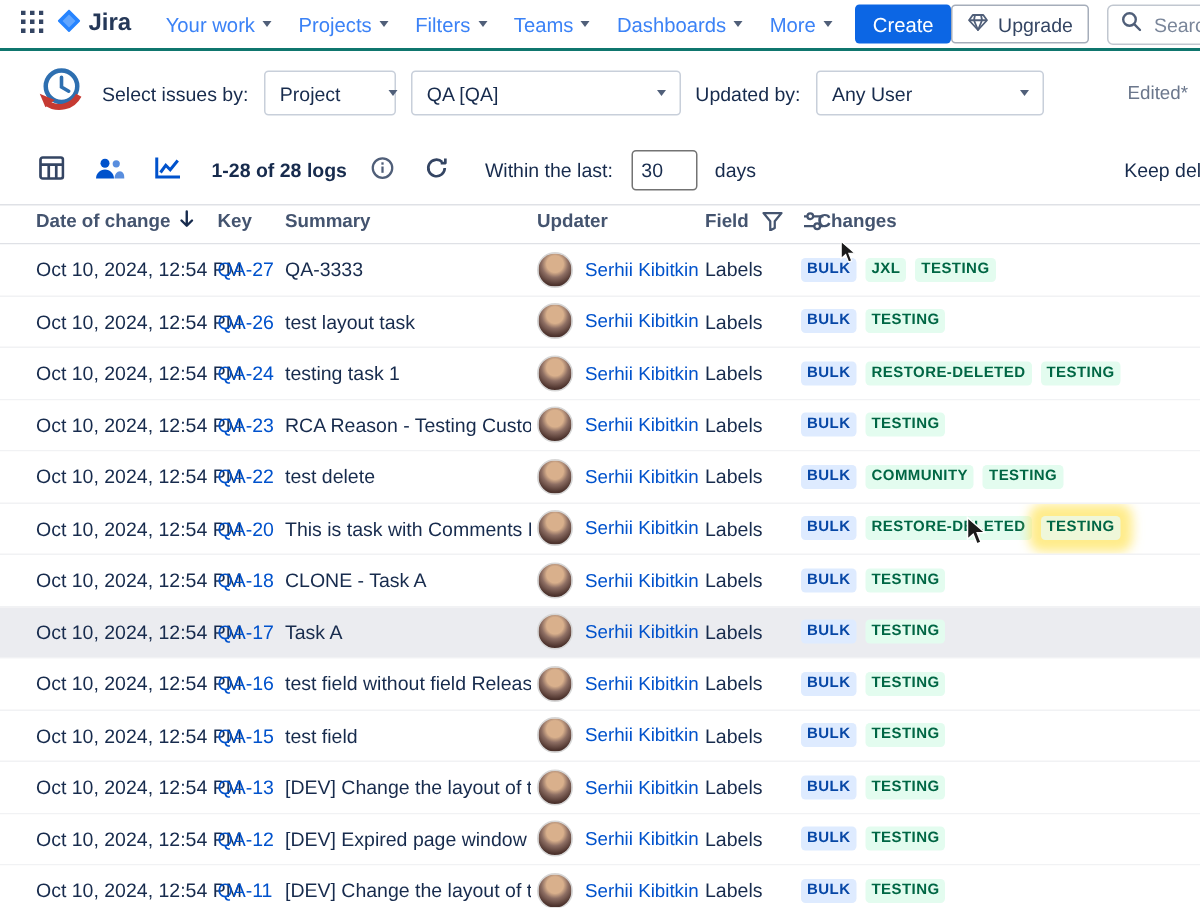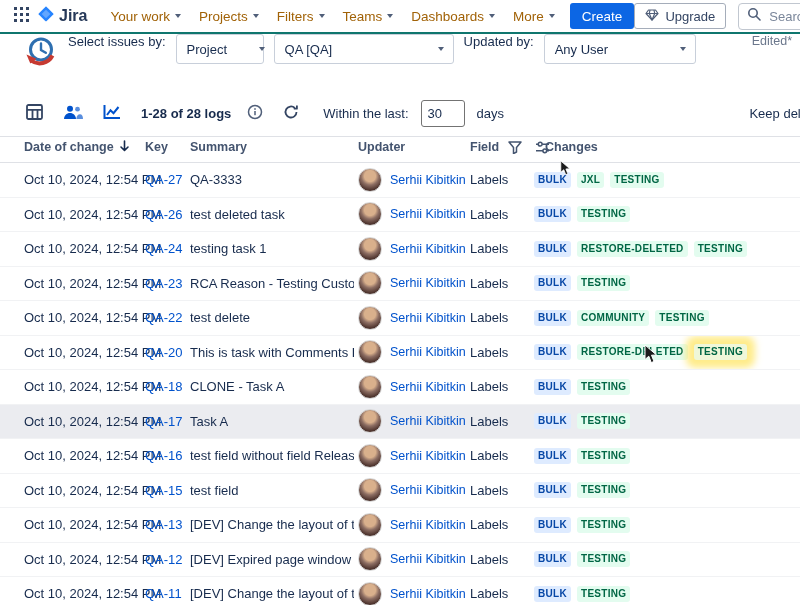--- a/index.html
+++ b/index.html
@@ -14,30 +14,30 @@
   body{
     width:800px;height:605px;overflow:hidden;position:relative;background:#fff;
     font-family:"Liberation Sans", sans-serif;color:var(--text);
   }
   
   .topbar{position:absolute;top:0;left:0;width:800px;height:34px;background:#fff;
     border-bottom:2px solid #0f766e;display:flex;align-items:center;padding-left:10px;}
   .iconbtn{display:inline-flex;align-items:center;justify-content:center;background:none;border:none;padding:4px;cursor:pointer;}
   .jira-logo{display:flex;align-items:center;gap:4px;margin-left:4px;margin-right:14px;}
   .jira-logo .word{font-size:16px;font-weight:600;color:#253858;}
-  .navitem{display:flex;align-items:center;gap:5px;padding:0 9px;height:34px;font-size:13.5px;font-weight:500;color:#a16207;cursor:pointer;white-space:nowrap;}
+  .navitem{display:flex;align-items:center;gap:5px;padding:0 9px;height:34px;font-size:13.5px;font-weight:500;color:#3b82f6;cursor:pointer;white-space:nowrap;}
   .chev{width:0;height:0;border-left:3.5px solid transparent;border-right:3.5px solid transparent;border-top:4.5px solid #505F79;}
   .create-btn{margin-left:6px;height:26px;padding:0 12px;background:var(--create-button);color:#fff;border:none;border-radius:3px;font-size:13.5px;font-weight:500;cursor:pointer;font-family:inherit;}
   .top-right{margin-left:auto;display:flex;align-items:center;gap:12px;}
   .upgrade-btn{display:flex;align-items:center;gap:6px;height:26px;padding:0 10px;border:1px solid #A5ADBA;border-radius:3px;background:#fff;color:#344563;font-size:13px;font-weight:500;cursor:pointer;font-family:inherit;}
   .searchbox{display:flex;align-items:center;gap:6px;height:27px;width:96px;border:1px solid #C1C7D0;border-radius:4px;padding:0 8px;margin-right:-6px;background:#fff;}
   .searchbox input{border:none;outline:none;width:58px;font-size:13px;font-family:inherit;color:var(--text);}
   .searchbox input::placeholder{color:#7A869A;}
   
-  .filterbar{position:absolute;top:34px;left:0;width:800px;height:56px;display:flex;align-items:flex-start;gap:10px;padding:0 6px 0 22px;background:#fff;}
+  .filterbar{position:absolute;top:34px;left:0;width:800px;height:56px;display:flex;align-items:center;gap:10px;padding:0 6px 0 22px;background:#fff;}
   .fb-label{font-size:13px;color:var(--text);white-space:nowrap;}
   .select{display:inline-flex;align-items:center;justify-content:space-between;height:30px;border:1px solid #C8CFDA;border-radius:3px;background:#fff;padding:0 9px 0 10px;font-size:13px;color:var(--text);cursor:pointer;white-space:nowrap;}
   .select .chev{margin-left:10px;}
   .sel-mode{width:88px;gap:22px;}
   .sel-project{width:180px;}
   .sel-user{width:152px;}
   .edited{margin-left:auto;font-size:12.5px;color:#6B778C;padding-right:2px;white-space:nowrap;}
   
   .toolbar{position:absolute;top:90px;left:0;width:800px;height:46px;display:flex;align-items:center;gap:12px;padding:0 0 0 22px;background:#fff;}
   .viewicons{display:flex;align-items:center;gap:12px;}
@@ -285,21 +285,21 @@
           <span class="badge badge-blue">BULK</span>
           <span class="badge badge-green">JXL</span>
           <span class="badge badge-green">TESTING</span>
         </div>
   </div>
       <div class="trow">
     <div class="cell c-date">Oct 10, 2024, 12:54 PM</div>
     <div class="cell c-key">
           <a href="#">QA-26</a>
         </div>
-    <div class="cell c-summary">test deleted task</div>
+    <div class="cell c-summary">test layout task</div>
     <div class="cell c-updater">
       <span class="avatar"></span>
       <a href="#">Serhii Kibitkin</a>
     </div>
     <div class="cell c-field">Labels</div>
     <div class="cell c-changes">
           <span class="badge badge-blue">BULK</span>
           <span class="badge badge-green">TESTING</span>
         </div>
   </div>

